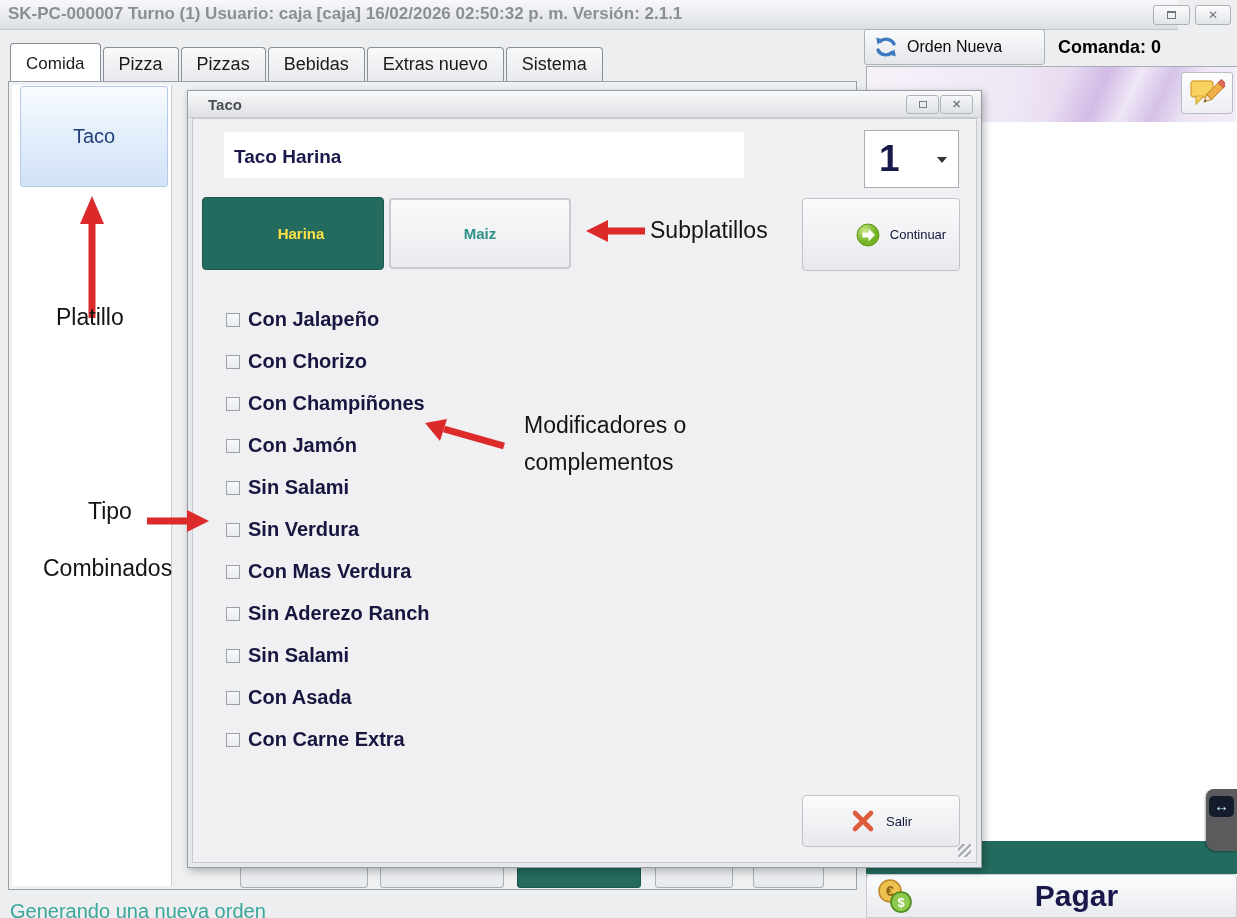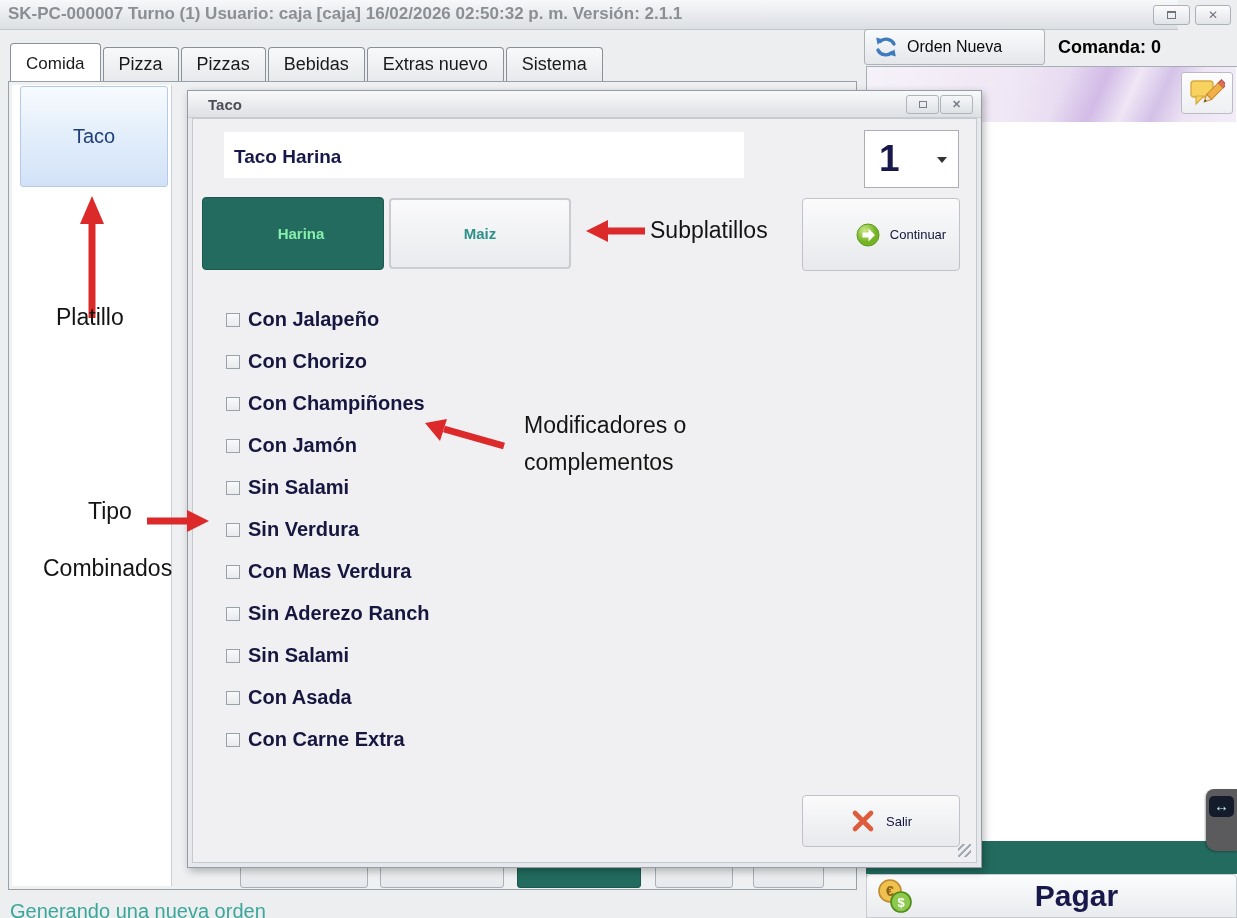--- a/index.html
+++ b/index.html
@@ -79,21 +79,21 @@
 
   .namefield{left:14px;top:13px;width:520px;height:46px;background:#FFFFFF;
     font-size:19px;font-weight:bold;color:var(--navy-text);line-height:50px;padding-left:10px;margin-left:17px;}
   .qtybox{left:671px;top:11px;width:95px;height:58px;background:#FFFFFF;border:1px solid #ABAFB5;}
   .qtyval{position:absolute;left:14px;top:7px;font-size:37px;font-weight:bold;color:var(--navy-text);}
   .qtyarrow{position:absolute;right:11px;top:26px;width:0;height:0;
     border-left:5px solid transparent;border-right:5px solid transparent;border-top:6px solid #333;}
 
   .subdish{position:absolute;width:182px;height:73px;border-radius:4px;display:flex;align-items:center;justify-content:center;
     font-size:15px;font-weight:bold;background:linear-gradient(#FAFAFB,#E9EBEE);border:2px solid #C9CDD2;color:var(--teal-text);}
-  .subdish.selected{background:var(--accent-green);border:1px solid #1C584D;color:#86efac;padding-left:16px;}
+  .subdish.selected{background:var(--accent-green);border:1px solid #1C584D;color:#fde047;padding-left:16px;}
 
   .ctabtn{height:73px;width:158px;border:1px solid #BFC3C9;border-radius:4px;
     background:linear-gradient(#FBFBFC,#E7E9EC);display:flex;align-items:center;justify-content:center;gap:10px;
     font-size:13px;color:#14143C;}
 
   .mods{left:15px;top:189px;}
   .modrow{display:flex;align-items:center;height:23px;margin-bottom:19px;padding-left:18px;}
   .chk{width:14px;height:14px;border:1px solid #9BA1A8;background:linear-gradient(#F8F9FA,#E9EBEE);margin-right:8px;flex:none;}
   .modlabel{font-size:20px;font-weight:bold;color:#16163F;white-space:nowrap;}
 

